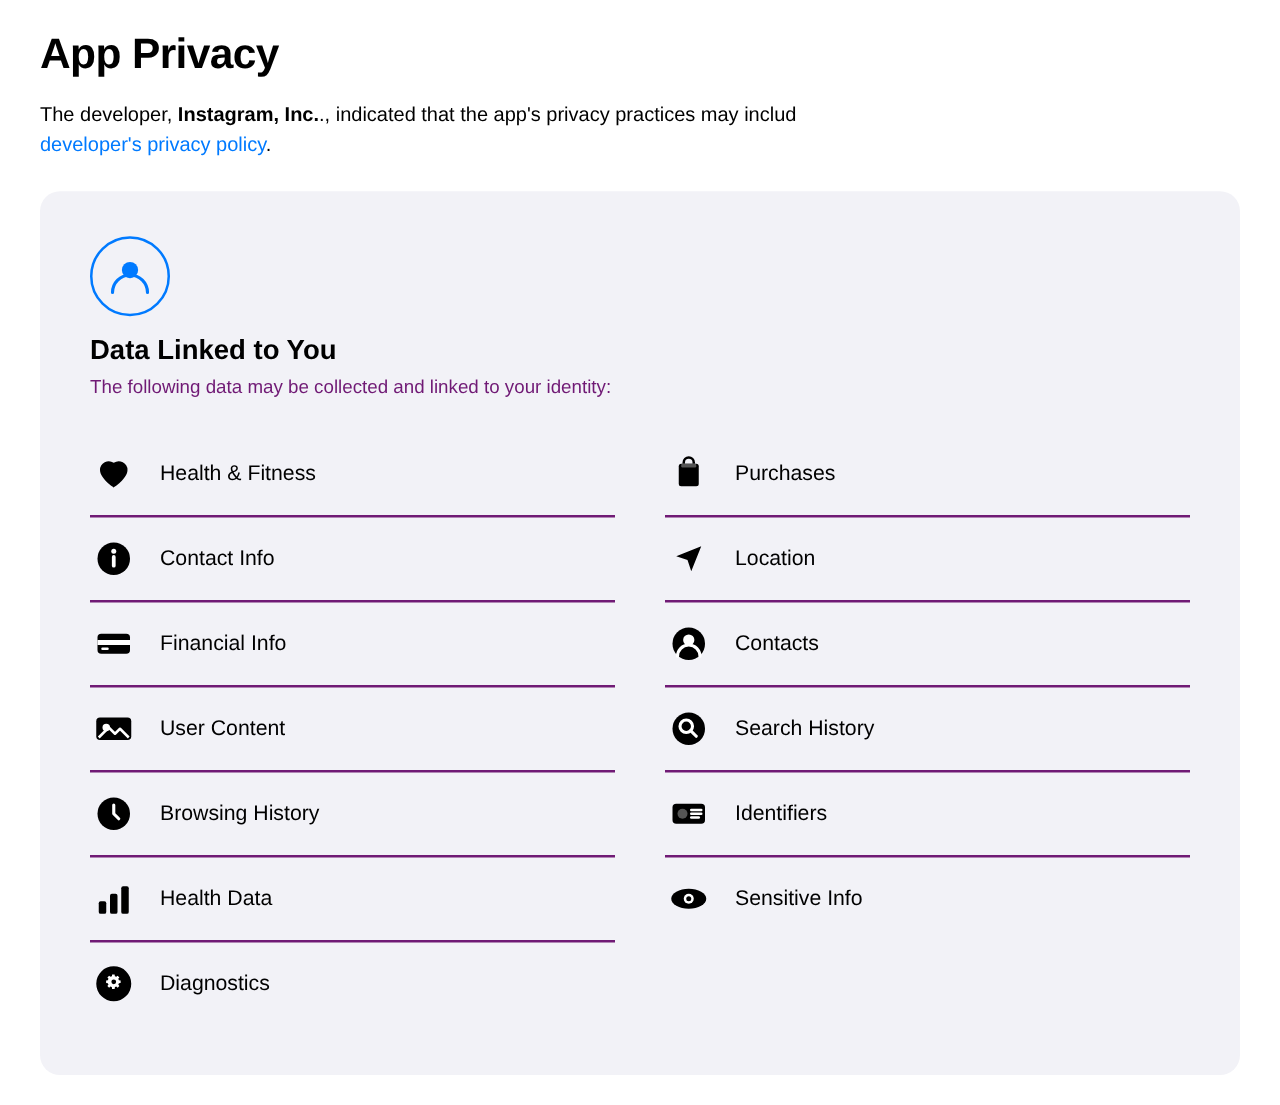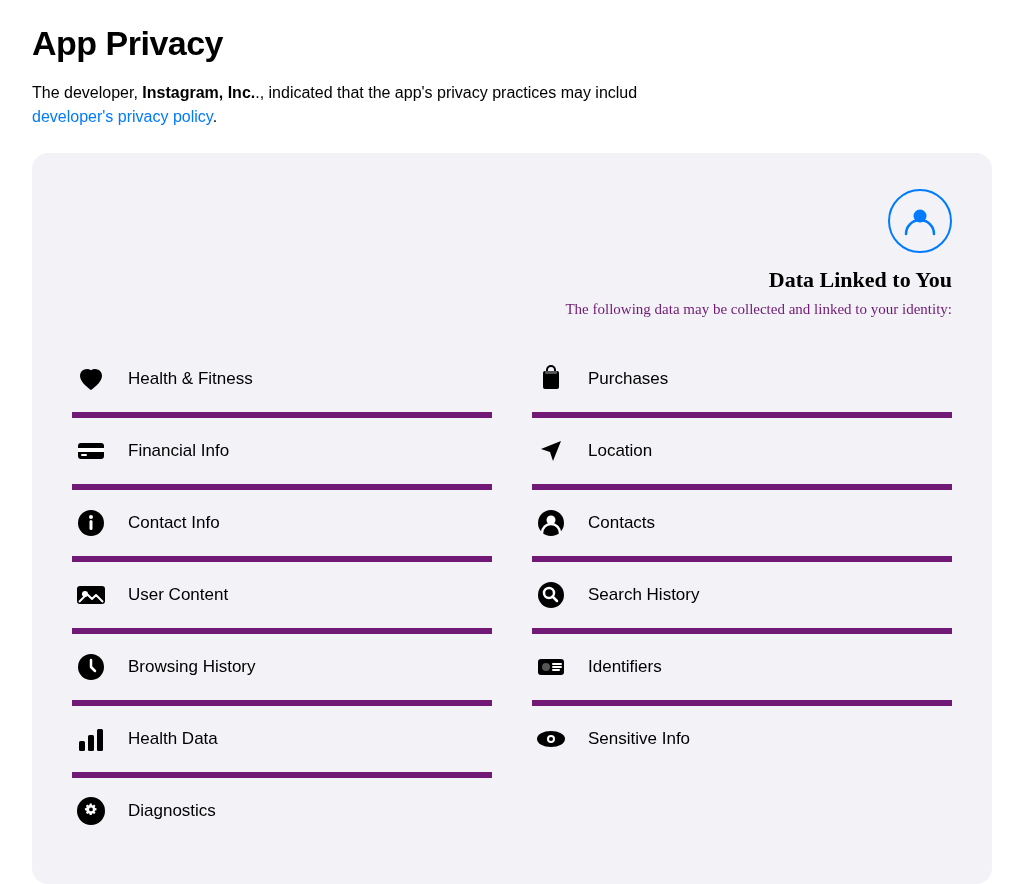--- a/index.html
+++ b/index.html
@@ -44,23 +44,22 @@
     .privacy-card {
       background: #f2f2f7;
       border-radius: 16px;
       padding: 36px 40px 40px;
       max-width: 960px;
     }
 
     .card-header {
       display: flex;
       flex-direction: column;
-      align-items: flex-end;
+      align-items: flex-start;
       margin-bottom: 28px;
-      font-family: Liberation Serif, serif;
     }
 
     .user-icon-circle {
       width: 64px;
       height: 64px;
       border-radius: 50%;
       border: 2.5px solid #007aff;
       display: flex;
       align-items: center;
       justify-content: center;
@@ -91,21 +90,21 @@
       column-gap: 40px;
       row-gap: 0;
       margin-top: 8px;
     }
 
     .data-item {
       display: flex;
       align-items: center;
       gap: 18px;
       padding: 14px 0;
-      border-bottom: 6px solid #701a75;
+      border-bottom: 2px solid #701a75;
     }
 
     .data-item:last-child {
       border-bottom: none;
     }
 
     .left-col .data-item:nth-last-child(1) {
       border-bottom: none;
       align-items: center;
     }
@@ -171,37 +170,37 @@
           <svg viewBox="0 0 32 32" fill="black" xmlns="http://www.w3.org/2000/svg">
             <path d="M16 27s-11-7.2-11-14a7 7 0 0 1 11-5.74A7 7 0 0 1 27 13c0 6.8-11 14-11 14z"></path>
           </svg>
         </div>
         <span class="item-label">Health &amp; Fitness</span>
       </div>
 
       <div class="data-item">
         <div class="icon-box">
           <svg viewBox="0 0 32 32" fill="black" xmlns="http://www.w3.org/2000/svg">
+            <circle cx="16" cy="16" r="13" fill="black"></circle>
+            <rect x="14.5" y="13" width="3" height="10" rx="1.5" fill="white"></rect>
+            <circle cx="16" cy="10" r="2" fill="white"></circle>
+          </svg>
+        </div>
+        <span class="item-label">Contact Info</span>
+      </div>
+
+      <div class="data-item">
+        <div class="icon-box">
+          <svg viewBox="0 0 32 32" fill="black" xmlns="http://www.w3.org/2000/svg">
             <rect x="3" y="8" width="26" height="16" rx="3" fill="black"></rect>
             <rect x="3" y="13" width="26" height="4" fill="white"></rect>
             <rect x="6" y="19" width="6" height="2" rx="1" fill="white"></rect>
           </svg>
         </div>
         <span class="item-label">Financial Info</span>
-      </div>
-
-      <div class="data-item">
-        <div class="icon-box">
-          <svg viewBox="0 0 32 32" fill="black" xmlns="http://www.w3.org/2000/svg">
-            <circle cx="16" cy="16" r="13" fill="black"></circle>
-            <rect x="14.5" y="13" width="3" height="10" rx="1.5" fill="white"></rect>
-            <circle cx="16" cy="10" r="2" fill="white"></circle>
-          </svg>
-        </div>
-        <span class="item-label">Contact Info</span>
       </div>
 
       <div class="data-item">
         <div class="icon-box">
           <svg viewBox="0 0 32 32" fill="black" xmlns="http://www.w3.org/2000/svg">
             <rect x="2" y="7" width="28" height="18" rx="3" fill="black"></rect>
             <circle cx="10" cy="15" r="3" fill="white"></circle>
             <path d="M4 23 l8-8 5 5 4-4 7 7" stroke="white" stroke-width="2" fill="none" stroke-linejoin="round"></path>
           </svg>
         </div>

